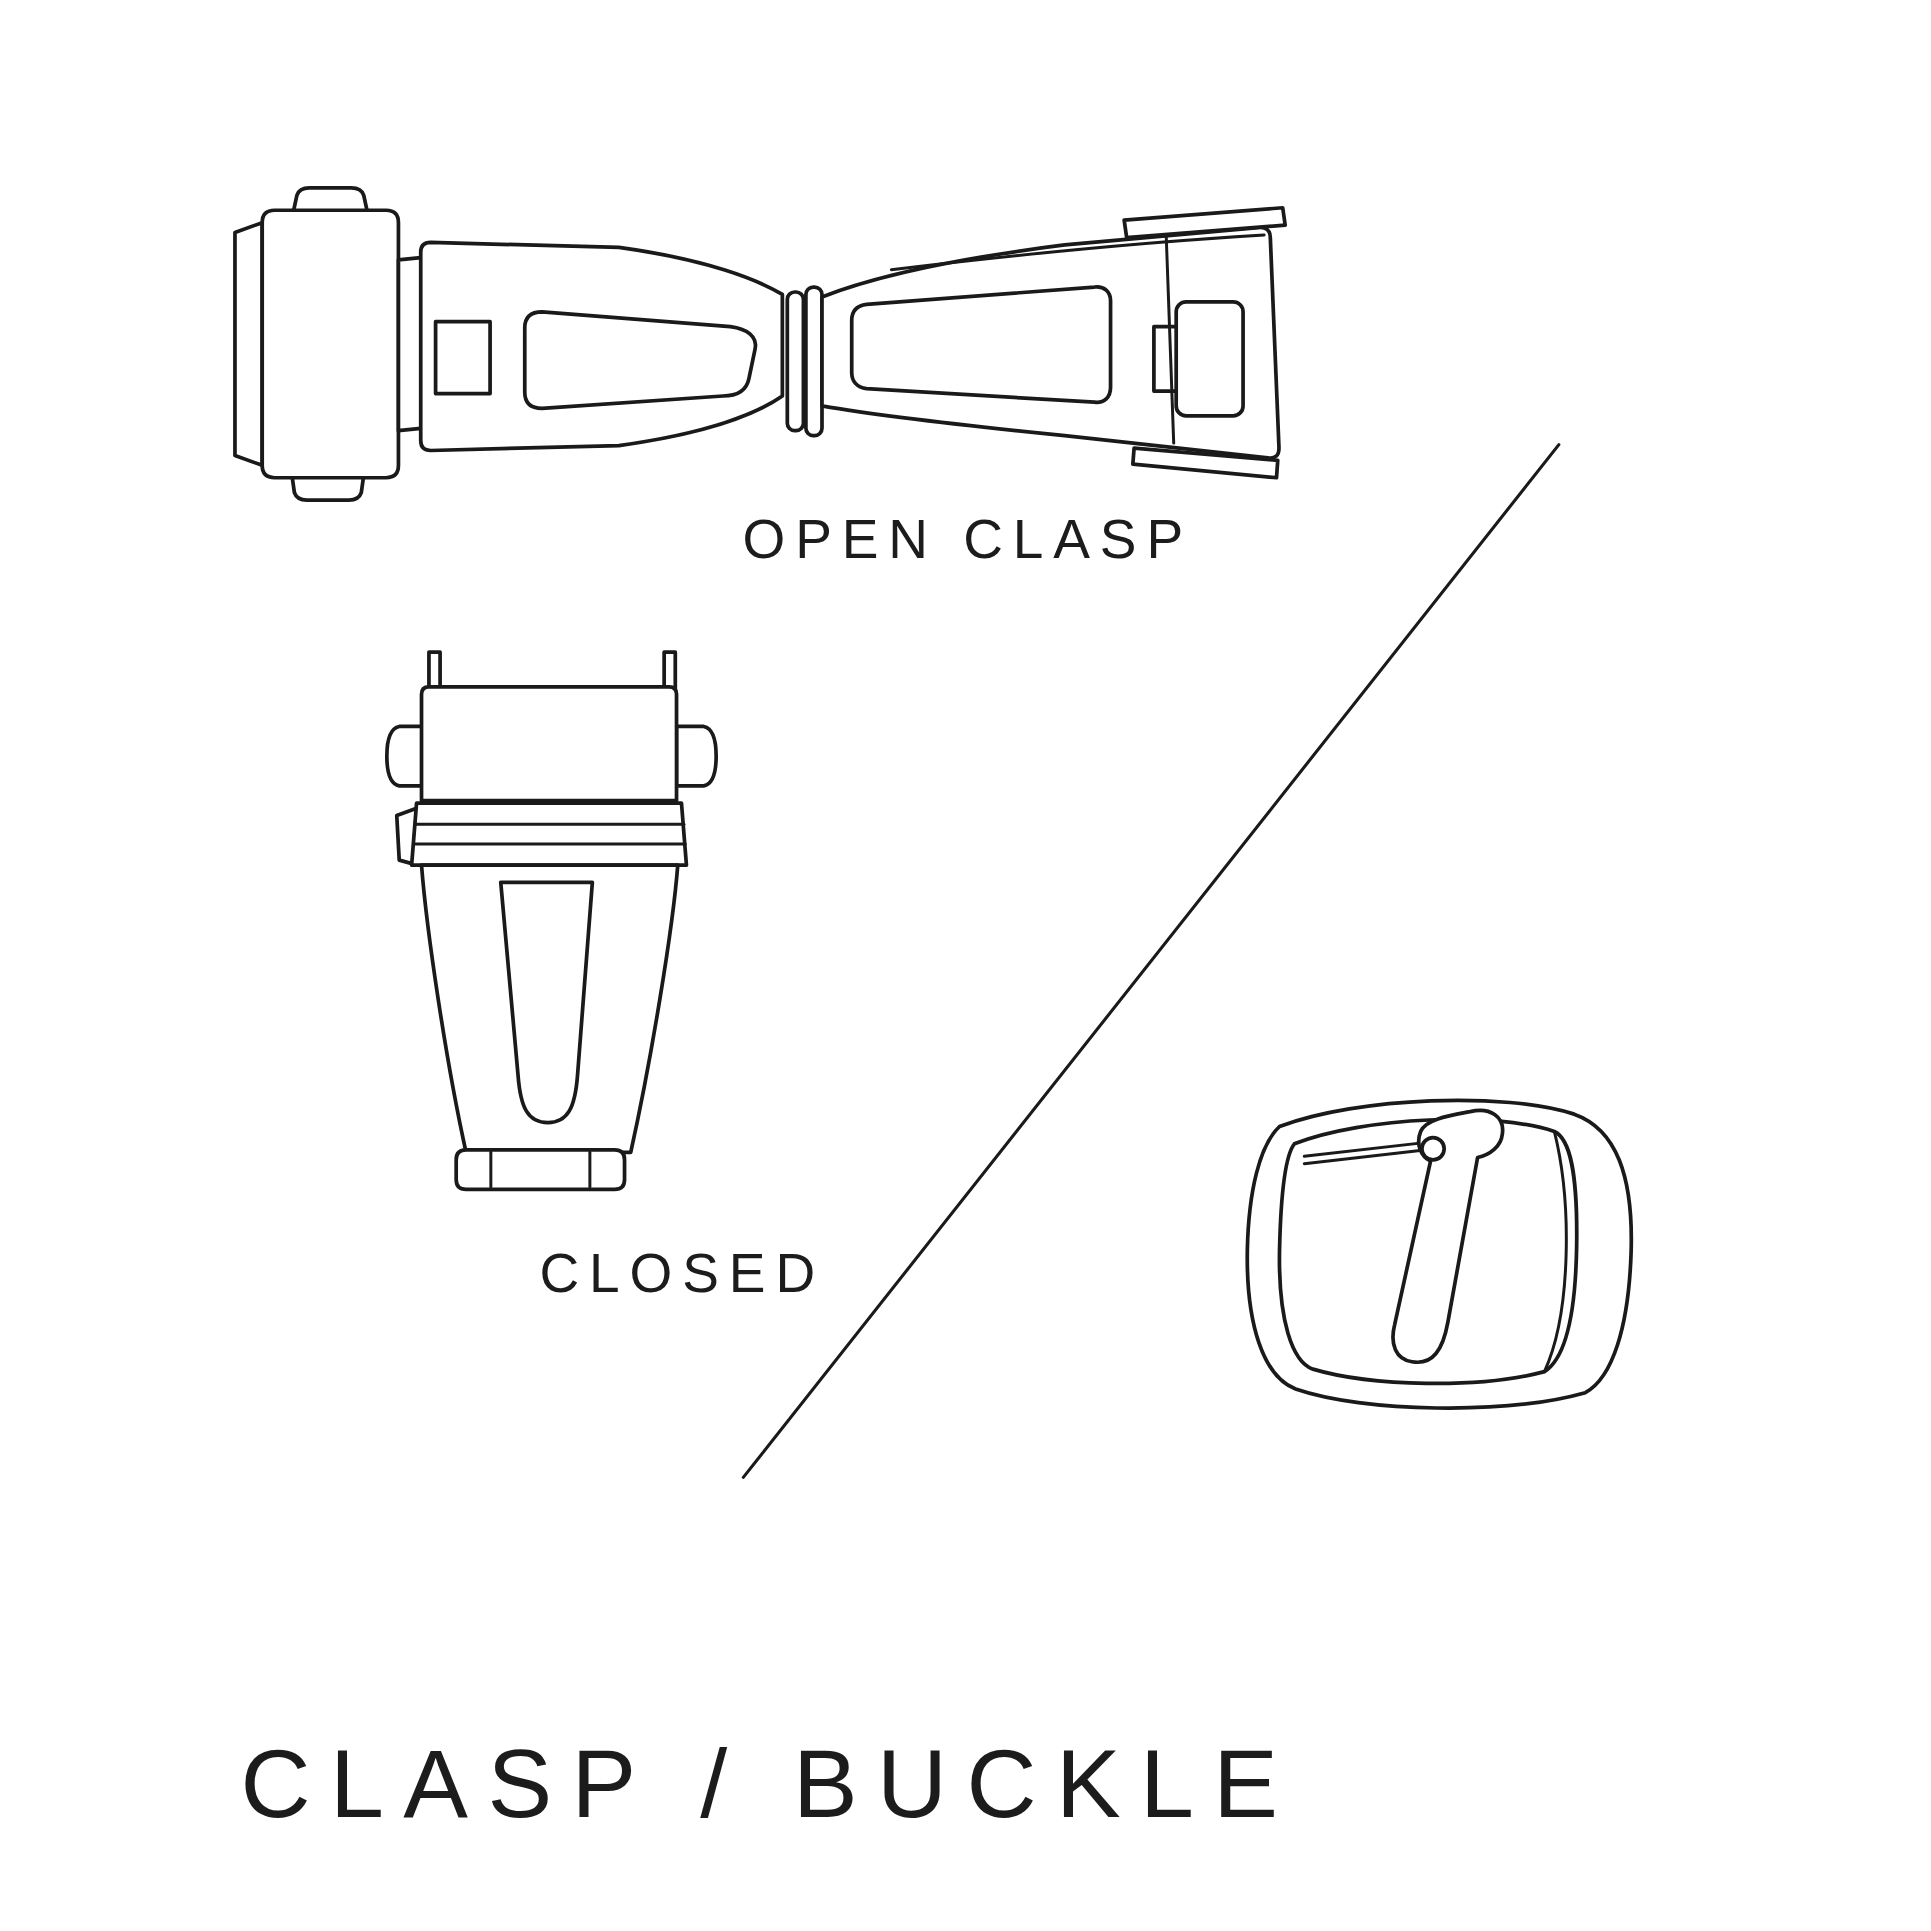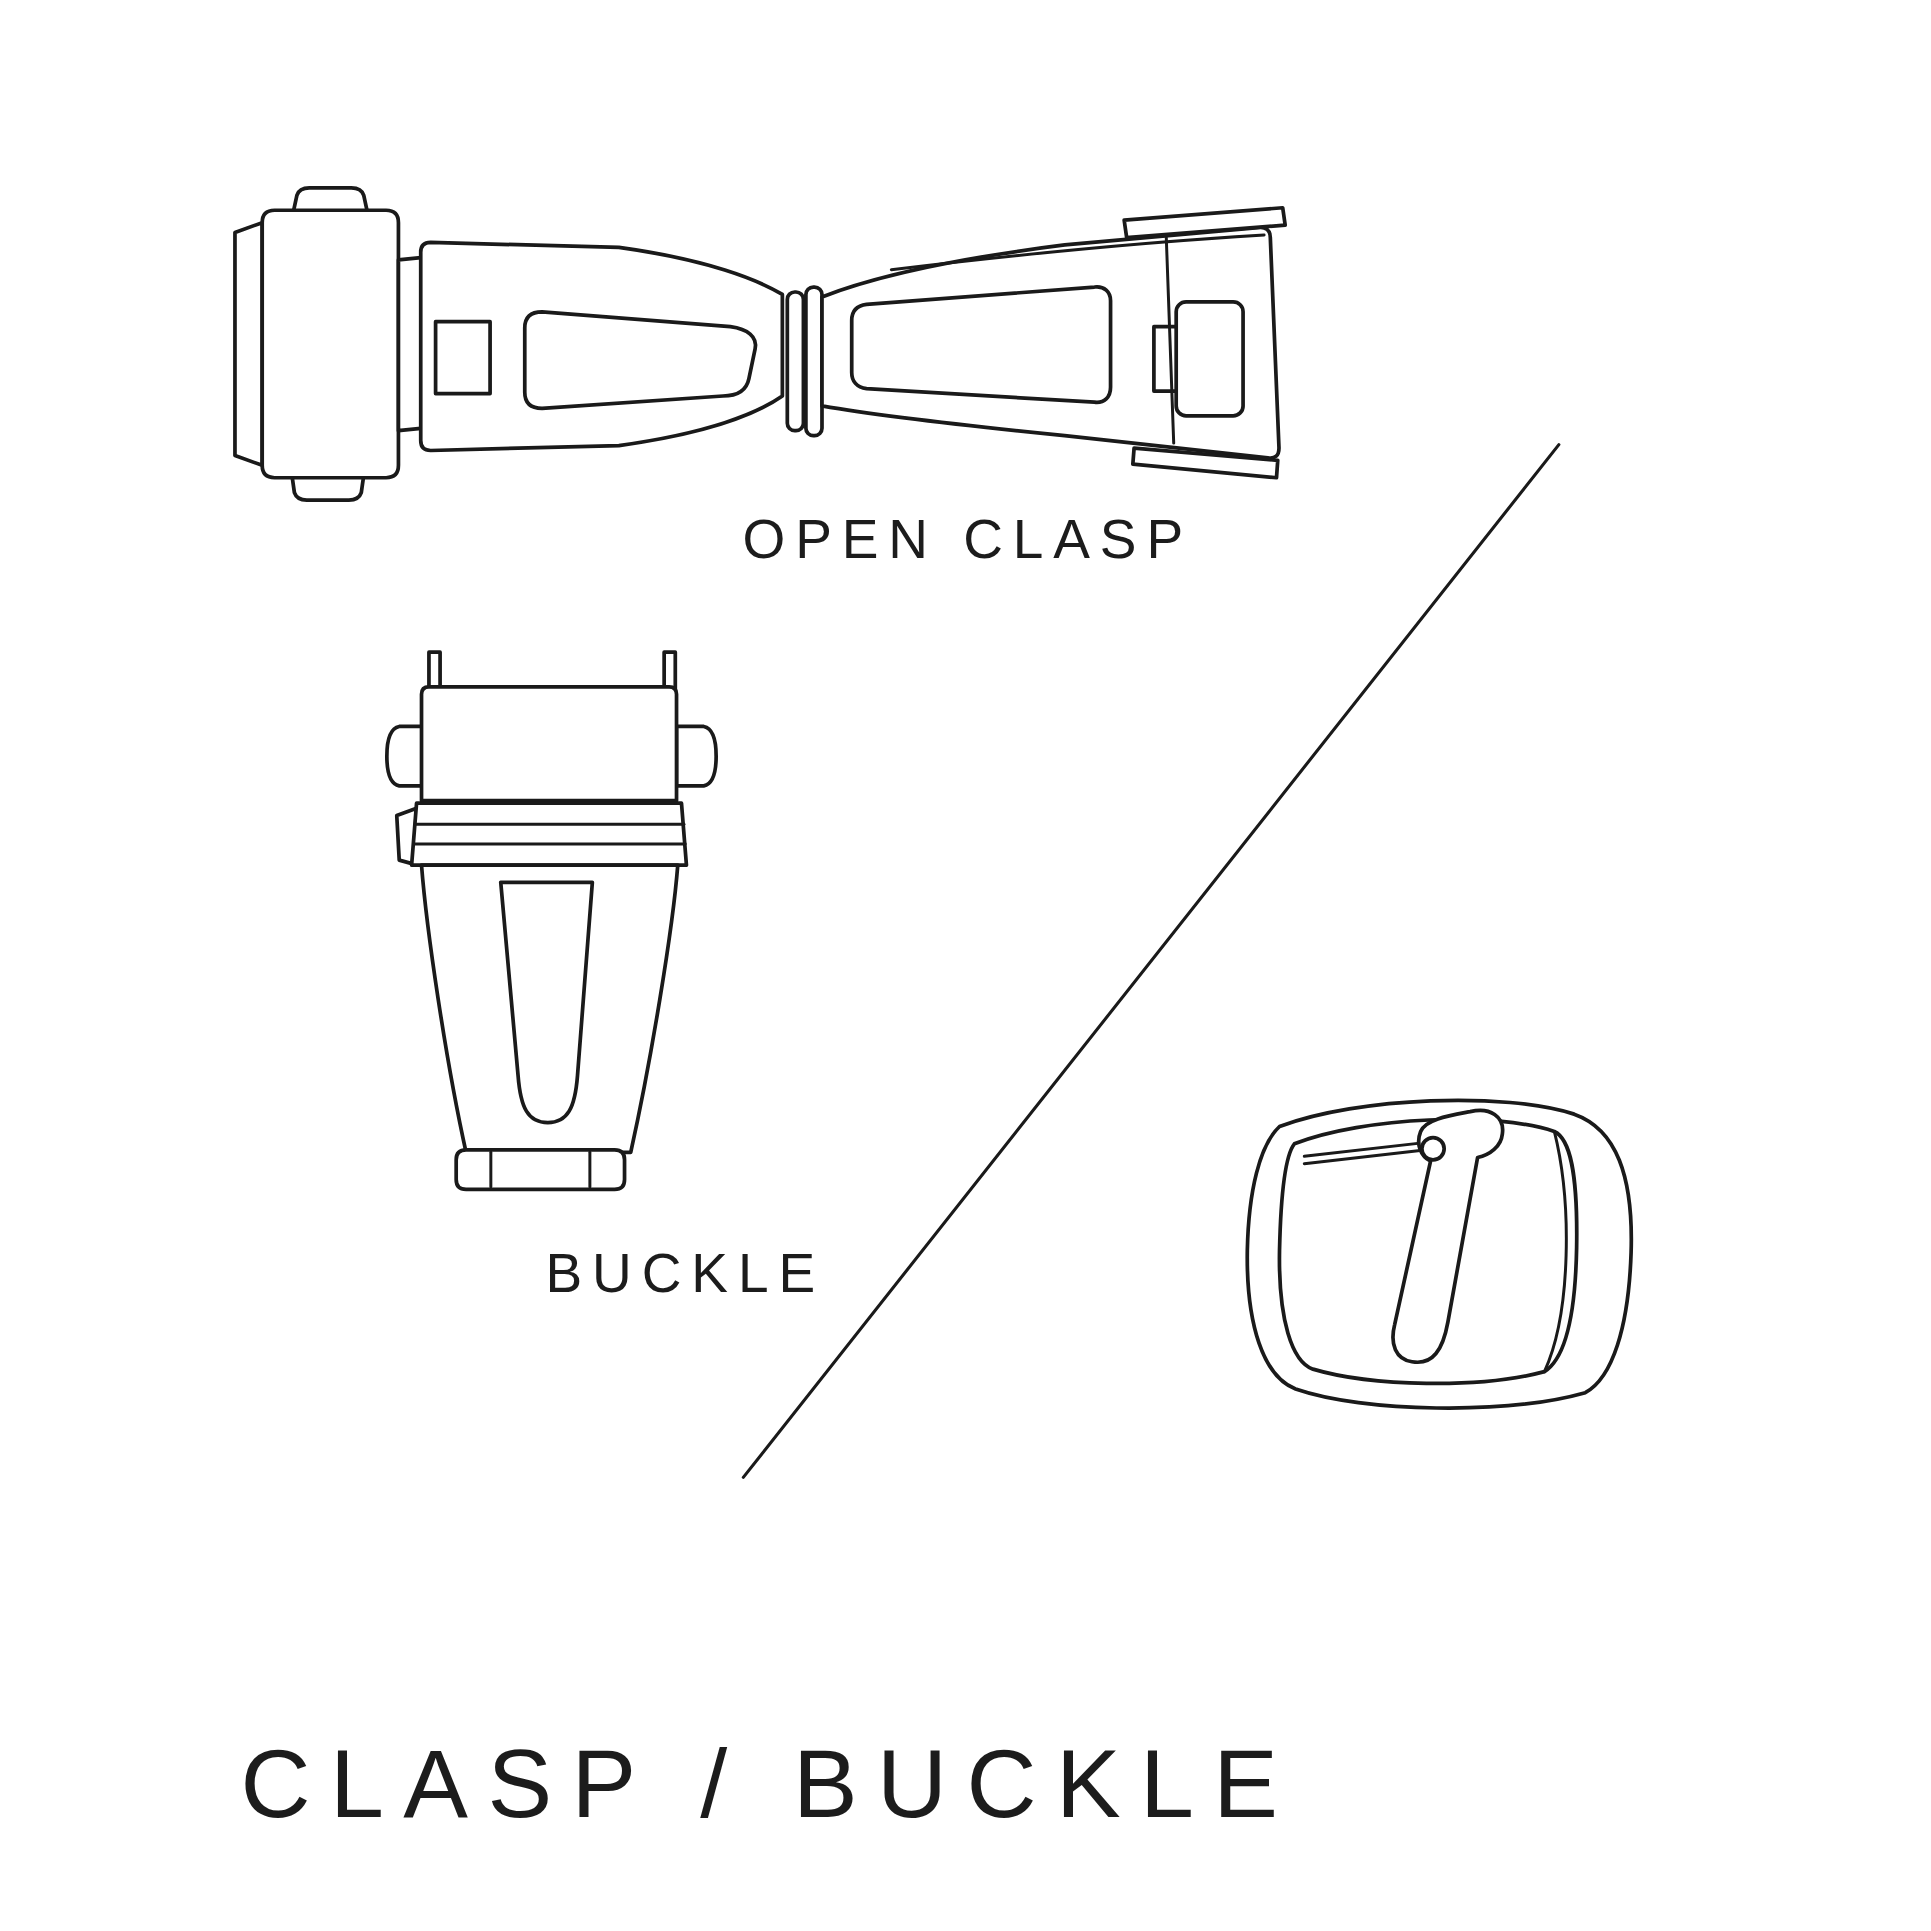--- a/index.html
+++ b/index.html
@@ -128,21 +128,21 @@
     <path class="line-art" d="M40,180 L247,180 C243,232 225,340 209,412 L76,412 C60,340 44,232 40,180 Z"></path>
 
     <path class="line-art" d="M104,194 L178,194 L166,350 C164,376 158,388 142,388 C126,388 120,376 118,350 Z"></path>
 
     <path class="line-art" d="M76,410 L196,410 Q204,410 204,418 L204,434 Q204,442 196,442 L76,442 Q68,442 68,434 L68,418 Q68,410 76,410 Z"></path>
     <path class="thin-line" d="M96,412 L96,440"></path>
     <path class="thin-line" d="M176,412 L176,440"></path>
   </svg>
 </div>
 
-<div class="fig-label" style="left:246px; top:1241px; width:579px;">BUCKLE</div>
+<div class="fig-label" style="left:246px; top:1241px; width:579px;">CLOSED</div>
 
 <div class="illus" style="left:724px; top:425px; width:859px; height:1072px;">
   <svg viewBox="0 0 890 1110">
     <line x1="865" y1="20" x2="20" y2="1090" stroke="#1a1a1a" stroke-width="3.2" stroke-linecap="round"></line>
   </svg>
 </div>
 
 <div class="illus" style="left:1225px; top:1077px; width:421px; height:359px;">
   <svg viewBox="0 0 340 290">
 

